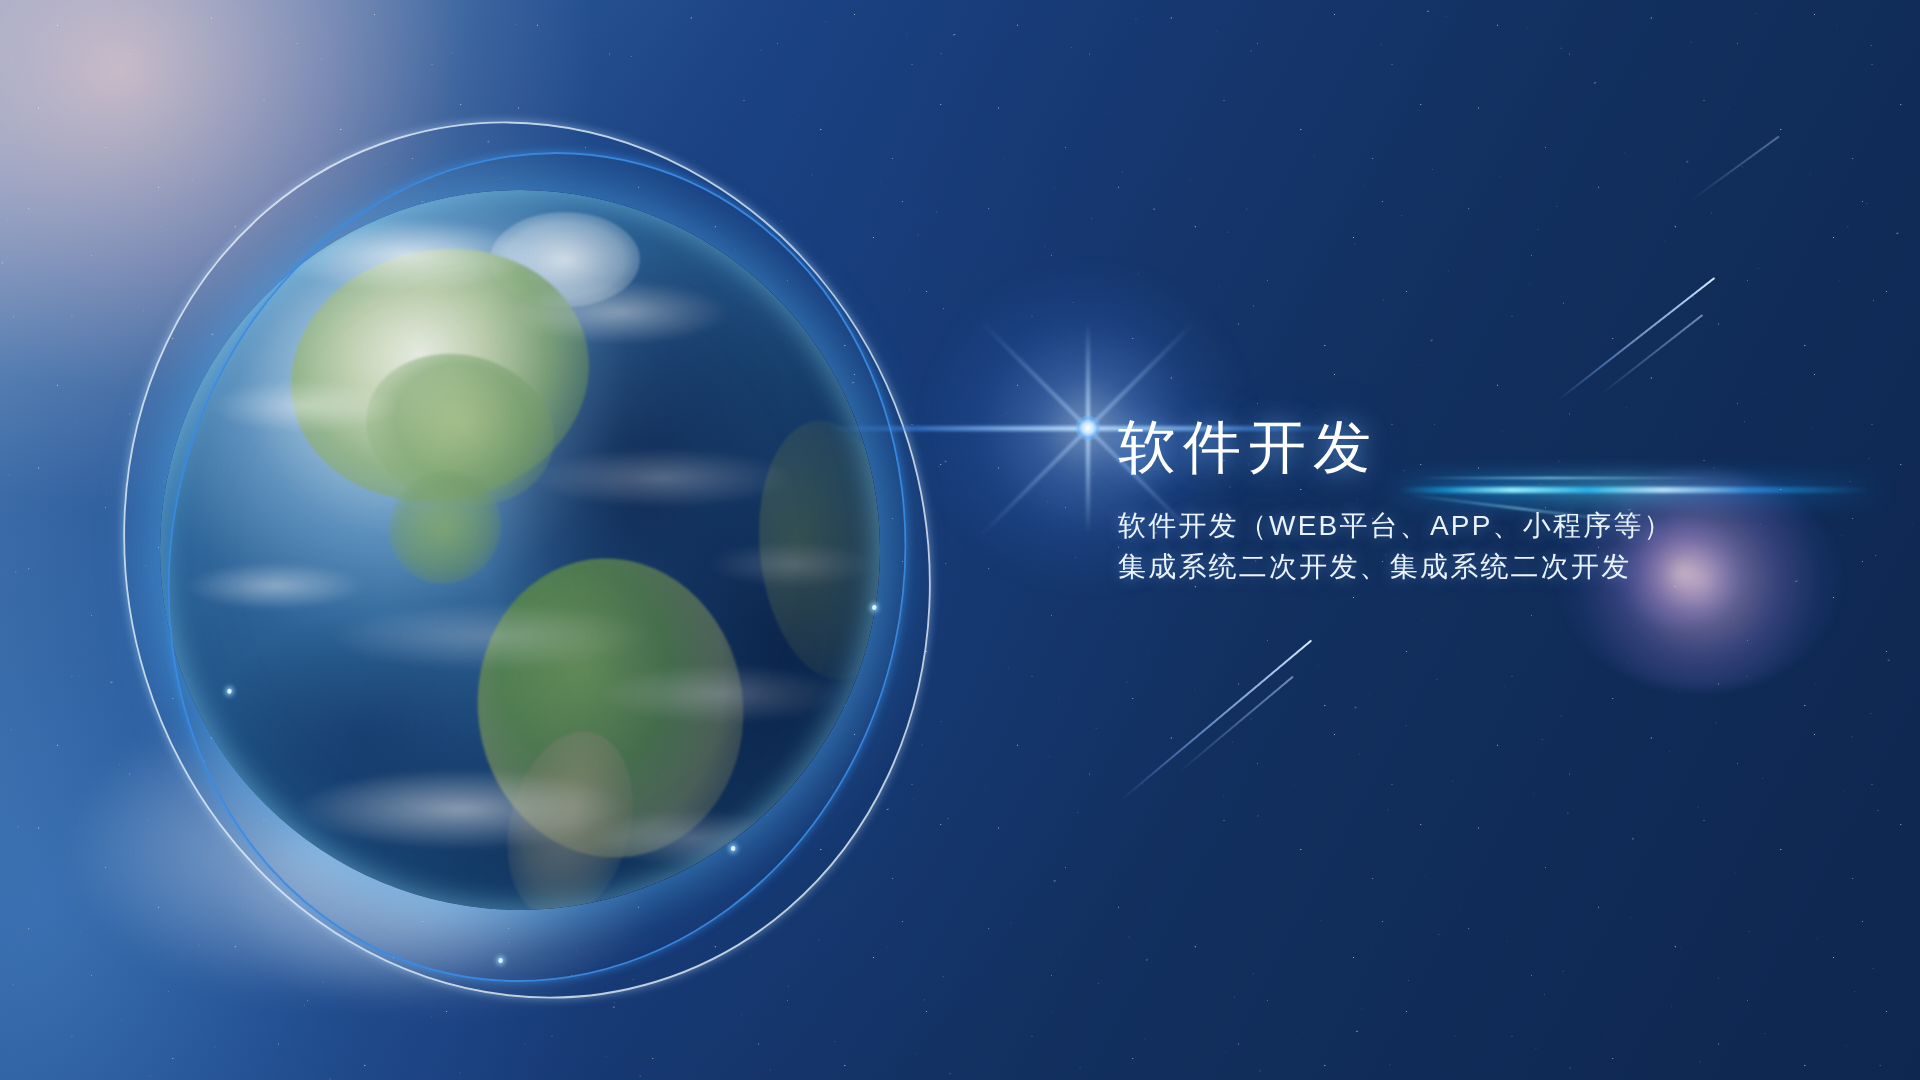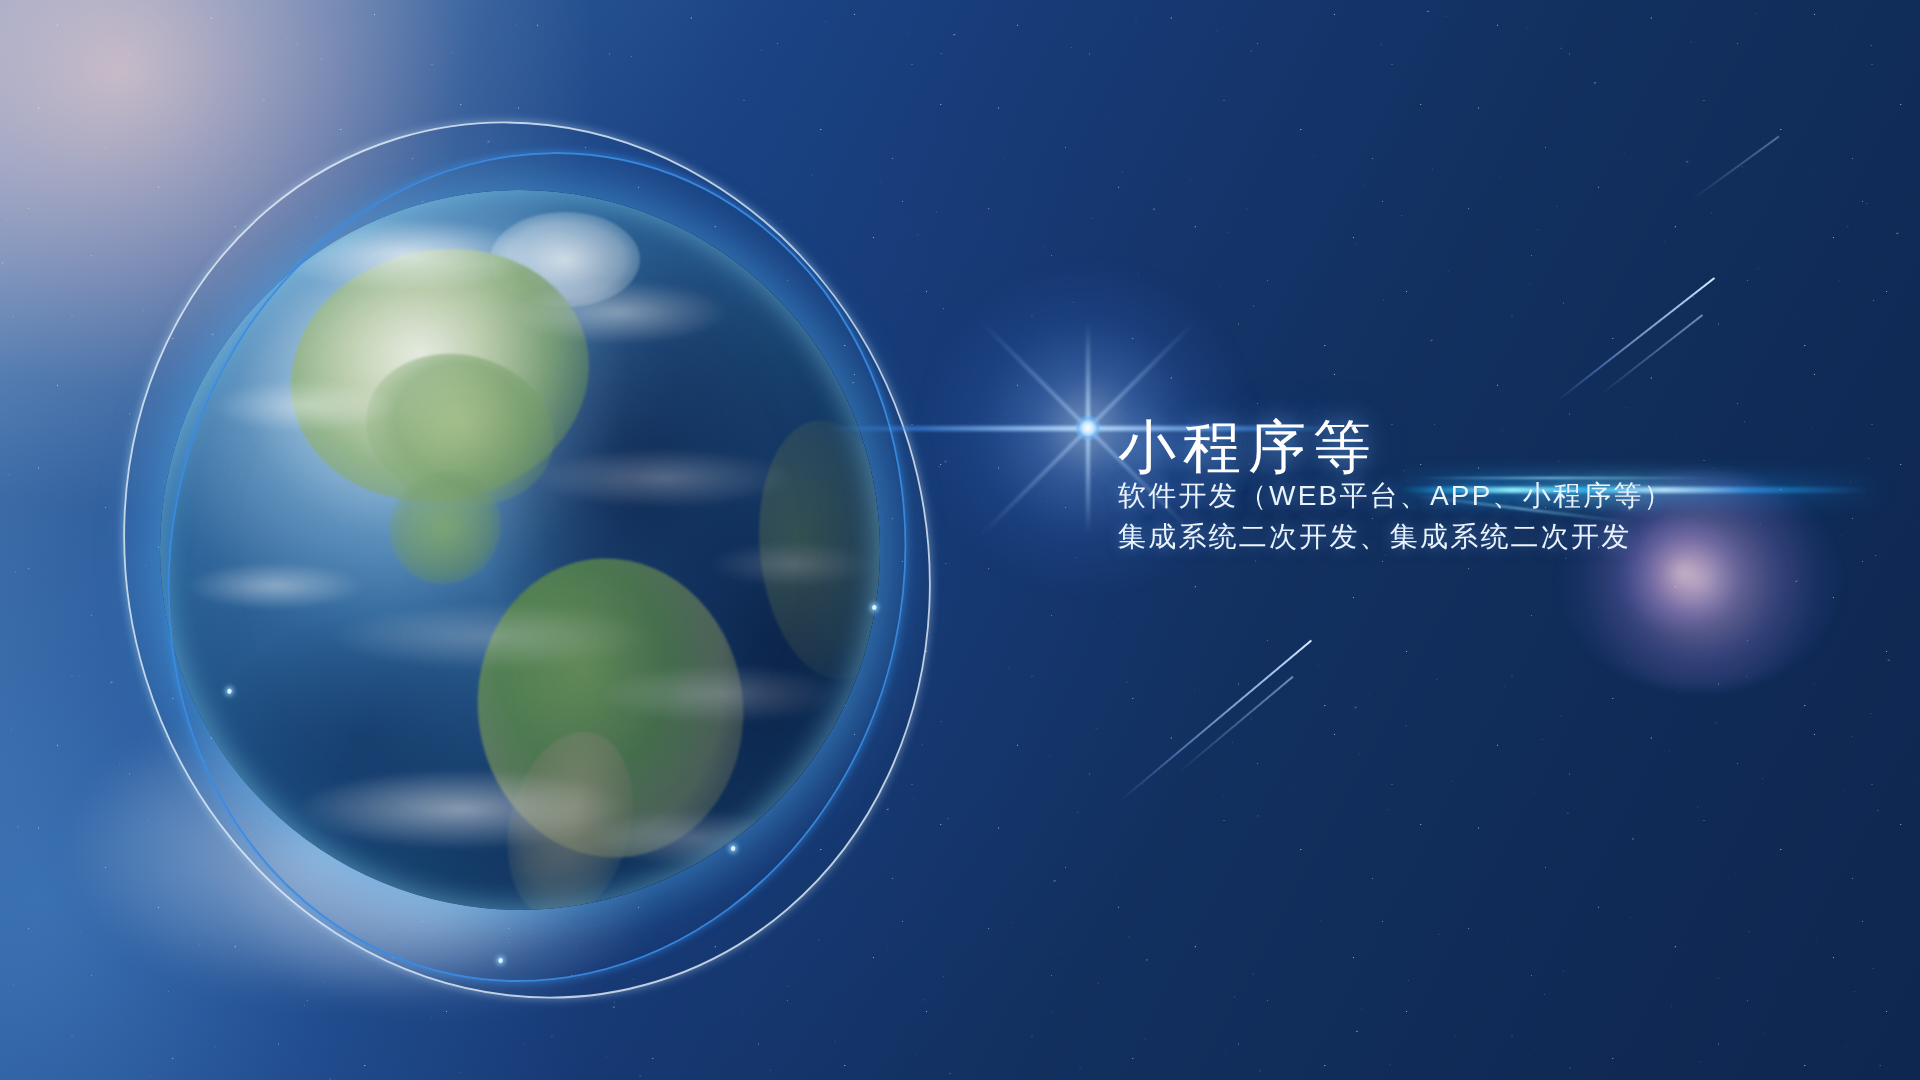--- a/index.html
+++ b/index.html
@@ -194,21 +194,21 @@
 
   .meteor{position:absolute;pointer-events:none;height:2px;transform-origin:left center;
     background:linear-gradient(90deg, rgba(120,170,255,0) 0%, rgba(130,180,255,.45) 30%, rgba(190,220,255,.95) 88%, rgba(220,238,255,1) 100%);
     filter:blur(.7px);border-radius:2px;}
   .meteor.soft{opacity:.5;height:1.5px;}
 
   
   #text-block{position:absolute;left:1118px;top:418px;width:700px;}
   #page-title{font-size:58px;line-height:1;letter-spacing:7px;color:#ffffff;font-weight:400;
     text-shadow:0 0 22px rgba(130,190,255,.62),0 0 46px rgba(70,140,235,.38);white-space:nowrap;}
-  #subtitle-list{}
+  #subtitle-list{margin-top:30px;}
   .subtitle{font-size:28px;line-height:1.46;letter-spacing:2.2px;color:#eaf2fb;font-weight:400;
     text-shadow:0 0 14px rgba(110,170,240,.5);white-space:nowrap;}
 </style>
 </head>
 <body>
 
 <div id="stage">
 
   <div class="stars l1"></div>
   <div class="stars l2"></div>
@@ -263,20 +263,20 @@
   <div class="purple-glow" style="left:1560px;top:470px;width:280px;height:220px;"></div>
   <div class="purple-glow" style="left:1612px;top:518px;width:140px;height:110px;opacity:.85;"></div>
 
   <div class="meteor" style="left:1557px;top:400px;width:200px;transform:rotate(-38deg);"></div>
   <div class="meteor soft" style="left:1600px;top:394px;width:130px;transform:rotate(-38deg);"></div>
   <div class="meteor" style="left:1120px;top:800px;width:250px;transform:rotate(-40deg);"></div>
   <div class="meteor soft" style="left:1178px;top:772px;width:150px;transform:rotate(-40deg);"></div>
   <div class="meteor soft" style="left:1690px;top:200px;width:110px;transform:rotate(-36deg);opacity:.35;"></div>
 
   <div id="text-block">
-    <div id="page-title">小程序等</div>
+    <div id="page-title">软件开发</div>
     <div id="subtitle-list">
       <div class="subtitle">软件开发（WEB平台、APP、小程序等）</div>
       <div class="subtitle">集成系统二次开发、集成系统二次开发</div>
     </div>
   </div>
 
 </div>
 
 </body></html>

